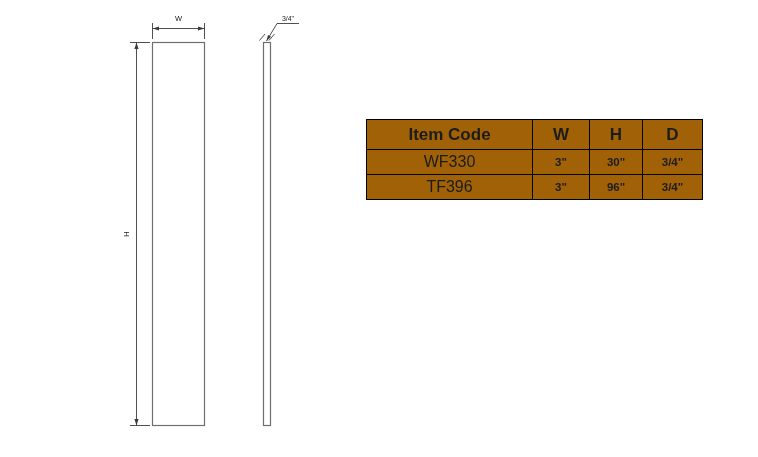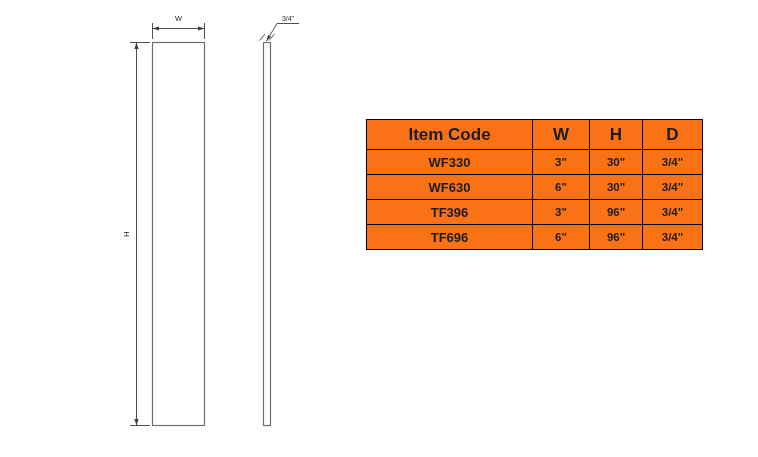--- a/index.html
+++ b/index.html
@@ -19,42 +19,42 @@
     font-family: "Liberation Sans", sans-serif;
     fill: #222222;
   }
 
   
   table.spec {
     position: absolute;
     left: 366px;
     top: 119px;
     border-collapse: collapse;
-    background: #f97316;
+    background: #a16207;
     table-layout: fixed;
   }
   table.spec th, table.spec td {
     border: 1px solid #000000;
     text-align: center;
     vertical-align: middle;
     color: #1c1c1c;
     overflow: hidden;
     white-space: nowrap;
   }
   table.spec th {
     height: 30px;
     font-size: 17px;
     font-weight: 700;
   }
   th.col-item { width: 166px; }
   th.col-w    { width: 57px; }
   th.col-h    { width: 53px; }
   th.col-d    { width: 60px; }
   table.spec td { height: 25px; }
-  td.cell-item { font-size: 13px; font-weight: 700; }
+  td.cell-item { font-size: 16px; font-weight: 400; }
   td.cell-dim  { font-size: 11.5px; font-weight: 700; }
 </style>
 </head>
 <body>
 
 <div class="canvas">
 
   <svg class="diagram-svg" width="340" height="457" viewBox="0 0 340 457">
 
     <rect x="152.5" y="42.5" width="52" height="383" fill="#ffffff" stroke="#6e6e6e" stroke-width="1.2"></rect>
@@ -99,33 +99,21 @@
       </tr>
     </thead>
     <tbody>
       <tr>
         <td class="cell-item">WF330</td>
         <td class="cell-dim">3"</td>
         <td class="cell-dim">30"</td>
         <td class="cell-dim">3/4"</td>
       </tr>
       <tr>
-        <td class="cell-item">WF630</td>
-        <td class="cell-dim">6"</td>
-        <td class="cell-dim">30"</td>
-        <td class="cell-dim">3/4"</td>
-      </tr>
-      <tr>
         <td class="cell-item">TF396</td>
         <td class="cell-dim">3"</td>
-        <td class="cell-dim">96"</td>
-        <td class="cell-dim">3/4"</td>
-      </tr>
-      <tr>
-        <td class="cell-item">TF696</td>
-        <td class="cell-dim">6"</td>
         <td class="cell-dim">96"</td>
         <td class="cell-dim">3/4"</td>
       </tr>
     </tbody>
   </table>
 
 </div>
 
 </body></html>

